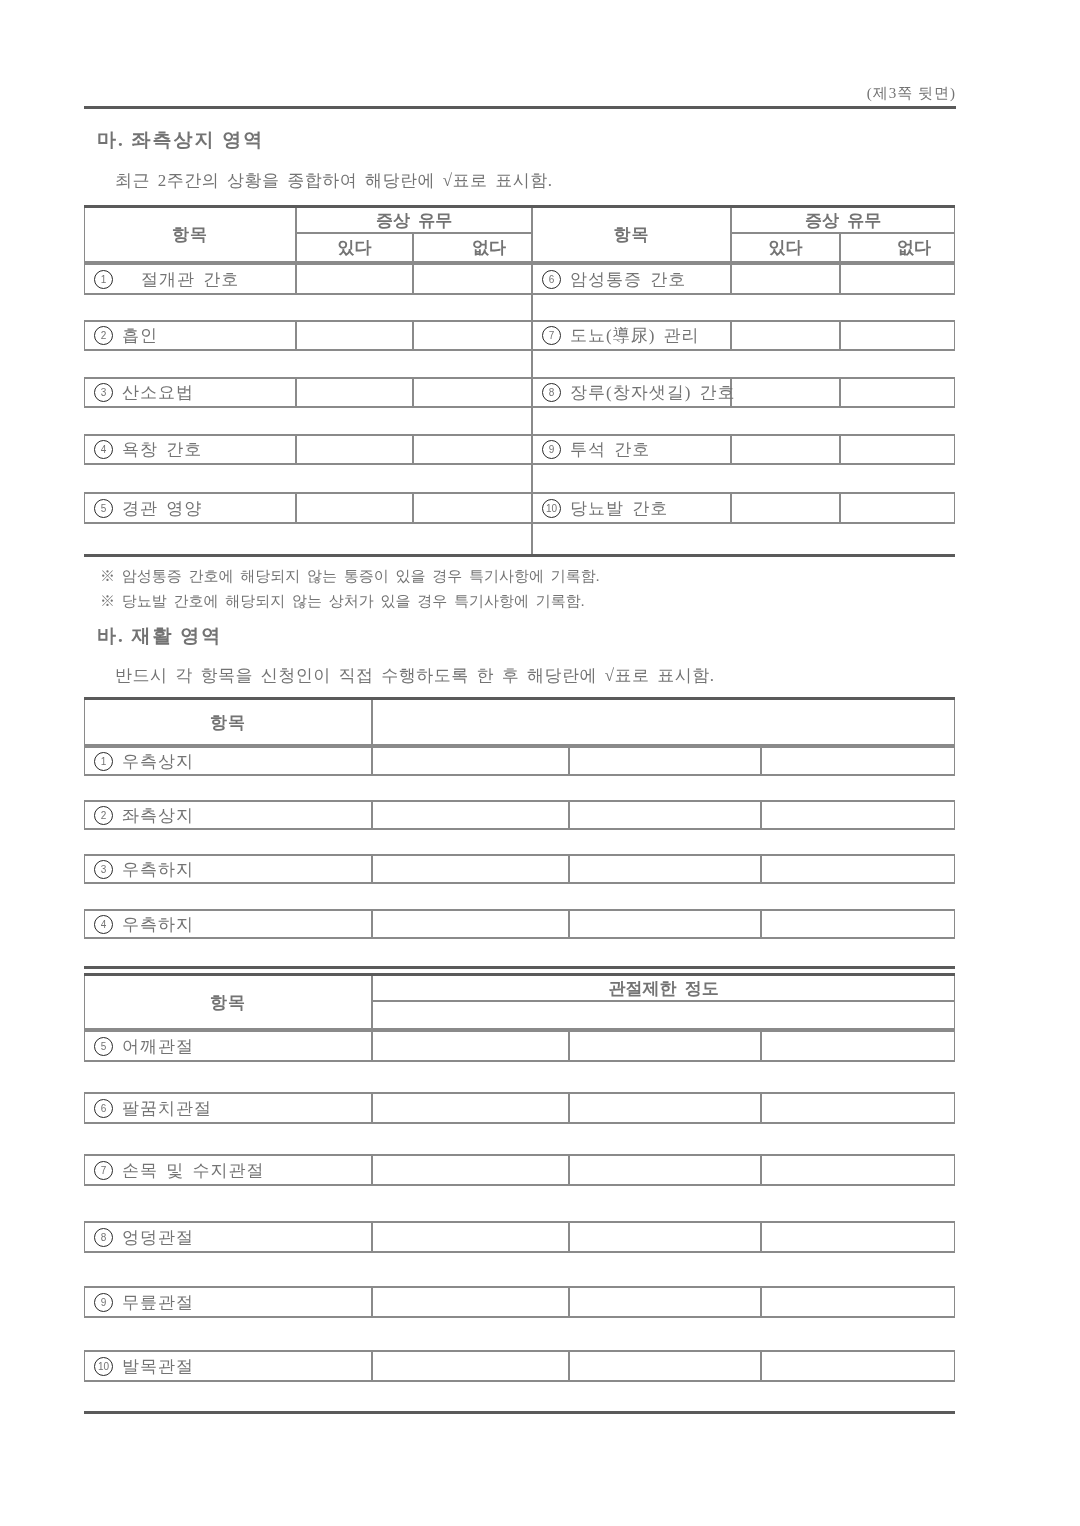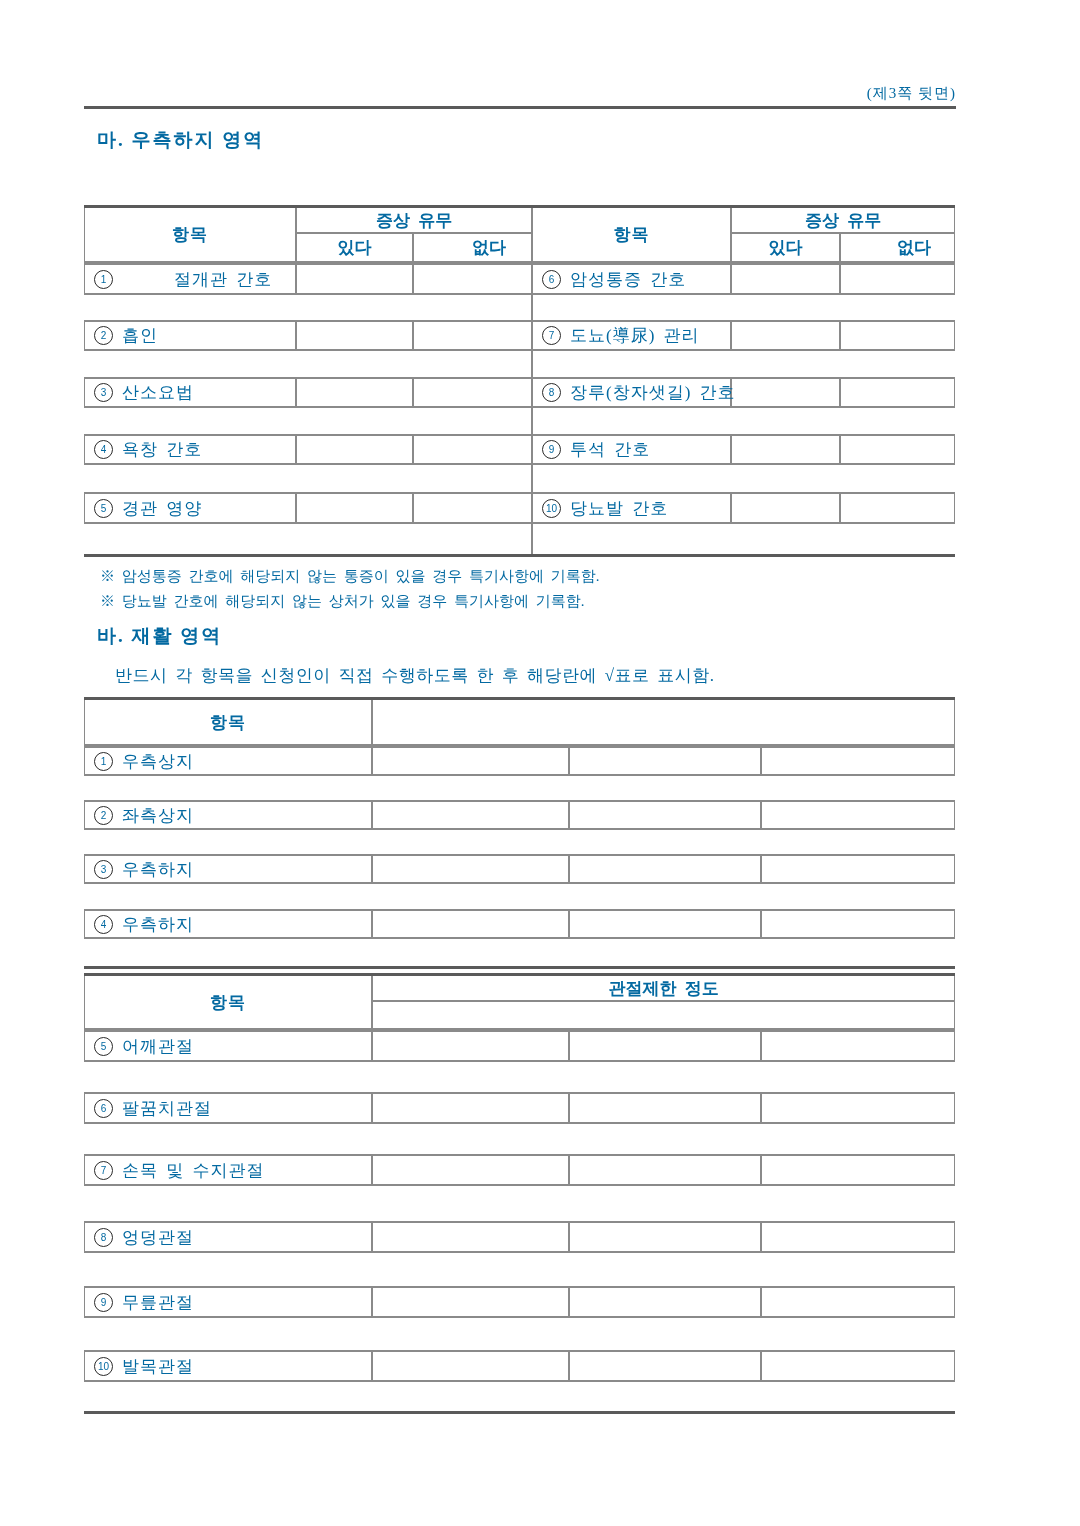--- a/index.html
+++ b/index.html
@@ -1,20 +1,20 @@
 <!DOCTYPE html>
 <html><head>
 <meta charset="utf-8">
 <style>
   html,body { margin:0; padding:0; background:#e8e8e8; }
   .page {
     position:relative; width:1080px; height:1526px; margin:0 auto;
     background:#ffffff; overflow:hidden;
     font-family:"Liberation Serif","DejaVu Serif",serif;
-    color:#0369a1; font-size:17px;
+    color:#737373; font-size:17px;
   }
   .abs { position:absolute; box-sizing:border-box; }
   .rule-thick { background:#5a5a5a; height:3px; }
 
   .page-ref { font-size:15px; letter-spacing:1px; }
 
   .sec-heading { font-size:19px; font-weight:bold; letter-spacing:2px; }
   .instruction { font-size:17px; word-spacing:3px; letter-spacing:0.5px; }
   .footnote { font-size:15px; line-height:25px; word-spacing:3px; }
 
@@ -33,33 +33,34 @@
   .hdr-col { display:flex; flex-direction:column; box-sizing:border-box; }
   .hdr-top { display:flex; align-items:center; justify-content:center;
              border-bottom:2px solid #8a8a8a; box-sizing:border-box; word-spacing:4px; }
   .hdr-bot { flex:1; display:flex;gap:33px; }
   .hdr-txt { word-spacing:4px; letter-spacing:1px; }
 
   .num { display:inline-flex; flex:none; align-items:center; justify-content:center;
          width:17px; height:17px; border:1px solid #2a2a2a; border-radius:50%;
          font-size:10px; font-family:"Liberation Sans","DejaVu Sans",sans-serif; }
   .item-label { letter-spacing:1px; word-spacing:3px; }
-  .indent-first .item-label { margin-left:52px; }
+  .indent-first .item-label { margin-left:19px; }
 
   .vdiv { position:absolute; top:0; width:2px; height:100%; background:#8a8a8a; }
 </style>
 </head>
 <body>
 
 <div class="page">
 
   <div class="abs page-ref" style="top:84px; right:124px;">(제3쪽 뒷면)</div>
   <div class="abs rule-thick" style="top:106px; left:84px; width:872px;"></div>
 
-  <div class="abs sec-heading" style="top:127px; left:97px;">마. 우측하지 영역</div>
+  <div class="abs sec-heading" style="top:127px; left:97px;">마. 좌측상지 영역</div>
+  <div class="abs instruction" style="top:169px; left:115px;">최근 2주간의 상황을 종합하여 해당란에 √표로 표시함.</div>
 
   <div class="tbl" style="left:84px; top:205px; width:871px; height:352px;">
     <div class="band rule-thick" style="top:0;"></div>
 
     <div class="band hdr-band" style="top:3px; height:55px;">
       <div class="c center" style="width:212px;">
         <span class="hdr-txt">항목</span>
       </div>
       <div class="hdr-col" style="width:236px; border-right:2px solid #8a8a8a;">
         <div class="hdr-top" style="height:26px;">증상 유무</div>

